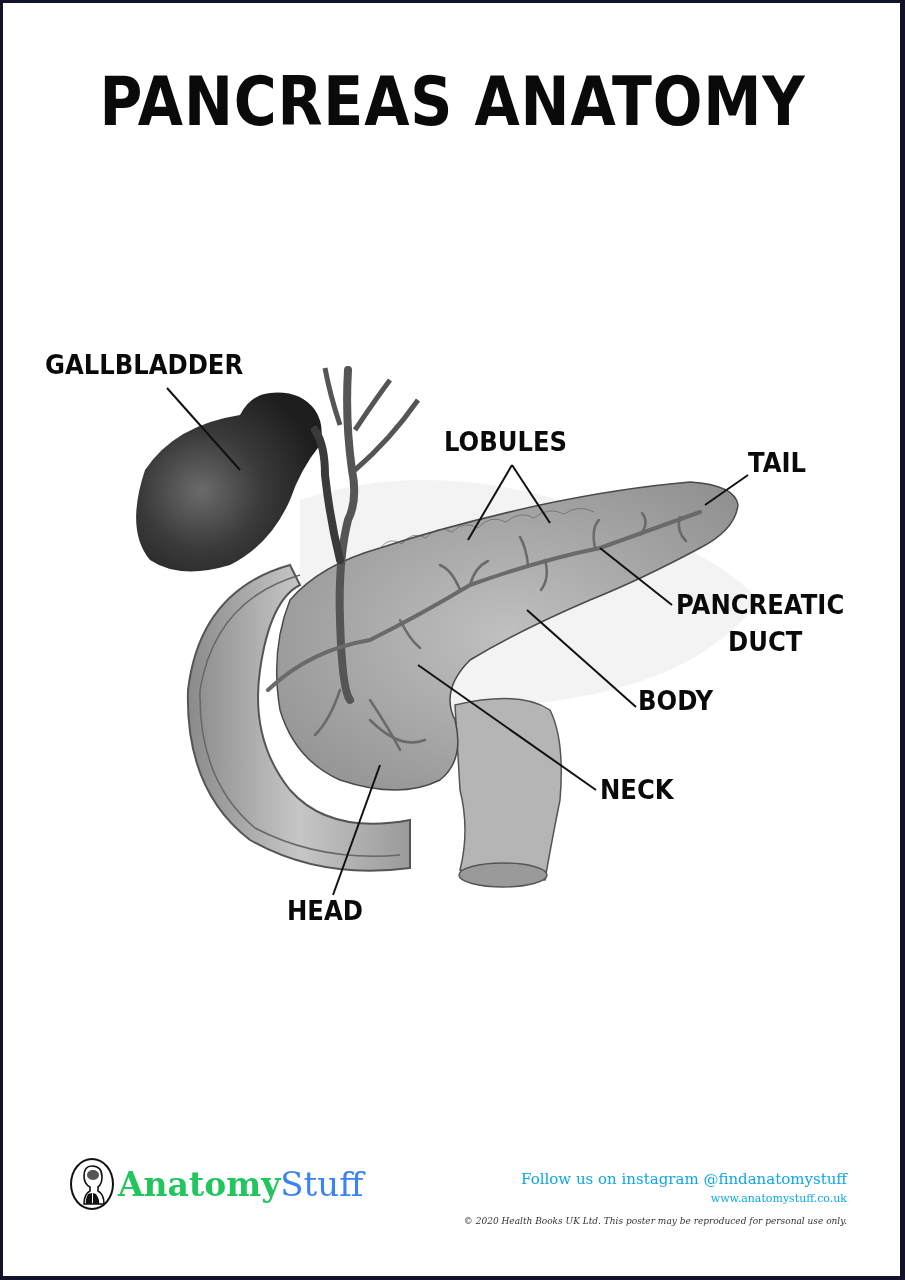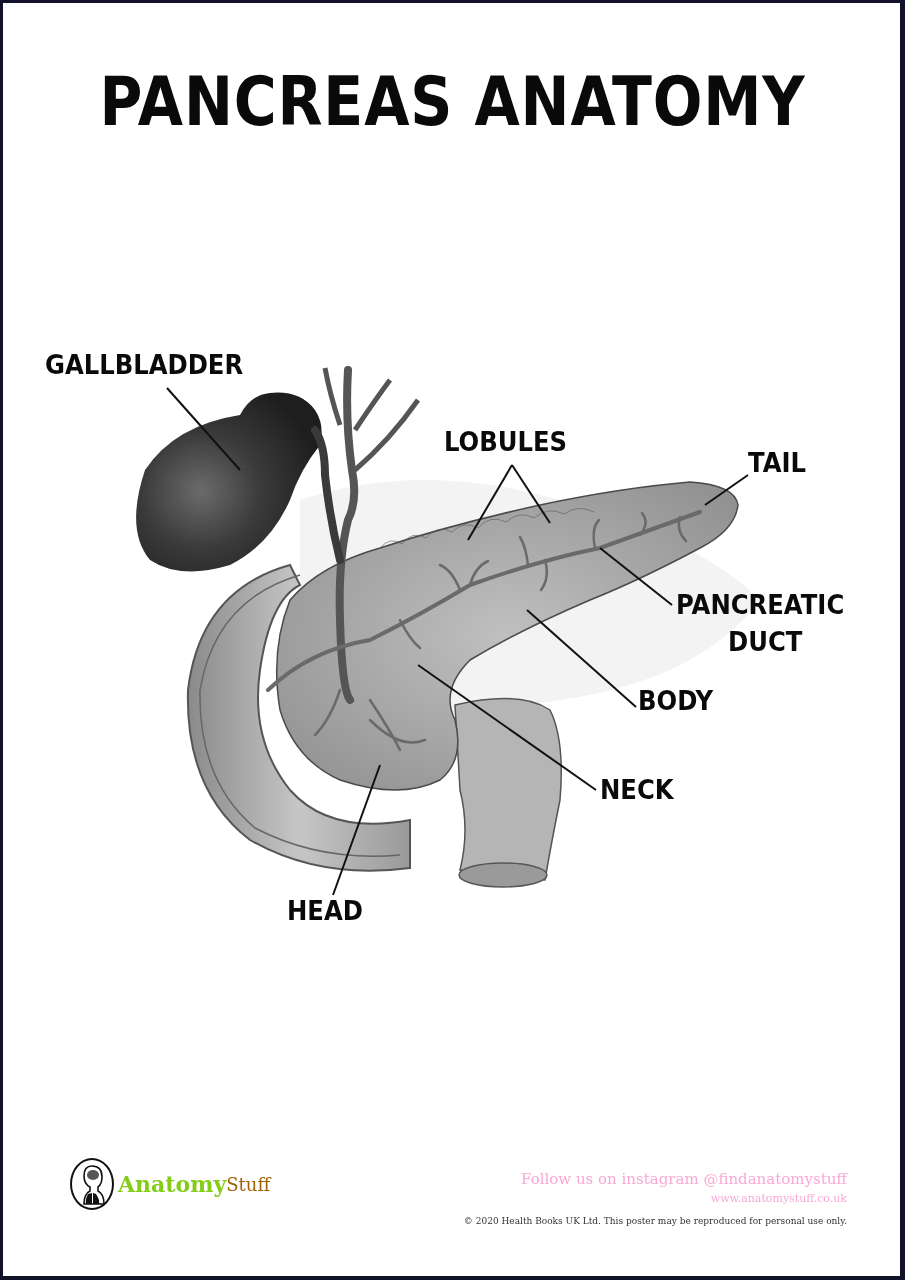--- a/index.html
+++ b/index.html
@@ -6,26 +6,26 @@
   body { width:905px; height:1280px; background:#12122a; position:relative; overflow:hidden; }
   .page { position:absolute; left:3px; top:3px; width:897px; height:1273px; background:#fff; }
   .title { position:absolute; left:0; top:62px; width:905px; text-align:center;
     font-family:"DejaVu Sans", sans-serif; font-weight:bold; font-size:68px; letter-spacing:1px;
     color:#0a0a0a; transform:scaleX(0.86); transform-origin:center; }
   .label { position:absolute; font-family:"DejaVu Sans", sans-serif; font-weight:bold;
     font-size:27px; color:#0a0a0a; white-space:nowrap; transform:scaleX(0.9); transform-origin:left top; line-height:1.1; }
   svg.art { position:absolute; left:0; top:0; }
   .logo { position:absolute; left:70px; top:1158px; display:flex; align-items:center; }
   .logo-circle { width:40px; height:48px; border:2.5px solid #111; border-radius:50%; position:relative; }
-  .logo-text-a { font-family:"DejaVu Serif", serif; font-weight:bold; font-size:22px; color:#84cc16; margin-left:4px; }
-  .logo-text-b { font-family:"DejaVu Serif", serif; font-size:18px; color:#a16207; }
-  .footer { position:absolute; right:58px; text-align:right; font-family:"DejaVu Serif", serif; color:#f9a8d4; white-space:nowrap; }
+  .logo-text-a { font-family:"DejaVu Serif", serif; font-weight:bold; font-size:33px; color:#22c55e; margin-left:4px; }
+  .logo-text-b { font-family:"DejaVu Serif", serif; font-size:34px; color:#3b82f6; }
+  .footer { position:absolute; right:58px; text-align:right; font-family:"DejaVu Serif", serif; color:#0ea5e9; white-space:nowrap; }
   .f1 { top:1170px; font-size:15px; }
   .f2 { top:1192px; font-size:11px; }
-  .f3 { top:1216px; font-size:9px; color:#333; }
+  .f3 { top:1216px; font-size:9px; color:#333;font-style:italic; }
 </style>
 </head>
 <body>
 
 <div class="page"></div>
 
 <div class="title">PANCREAS ANATOMY</div>
 
 <svg class="art" width="905" height="1280">
   <defs>

